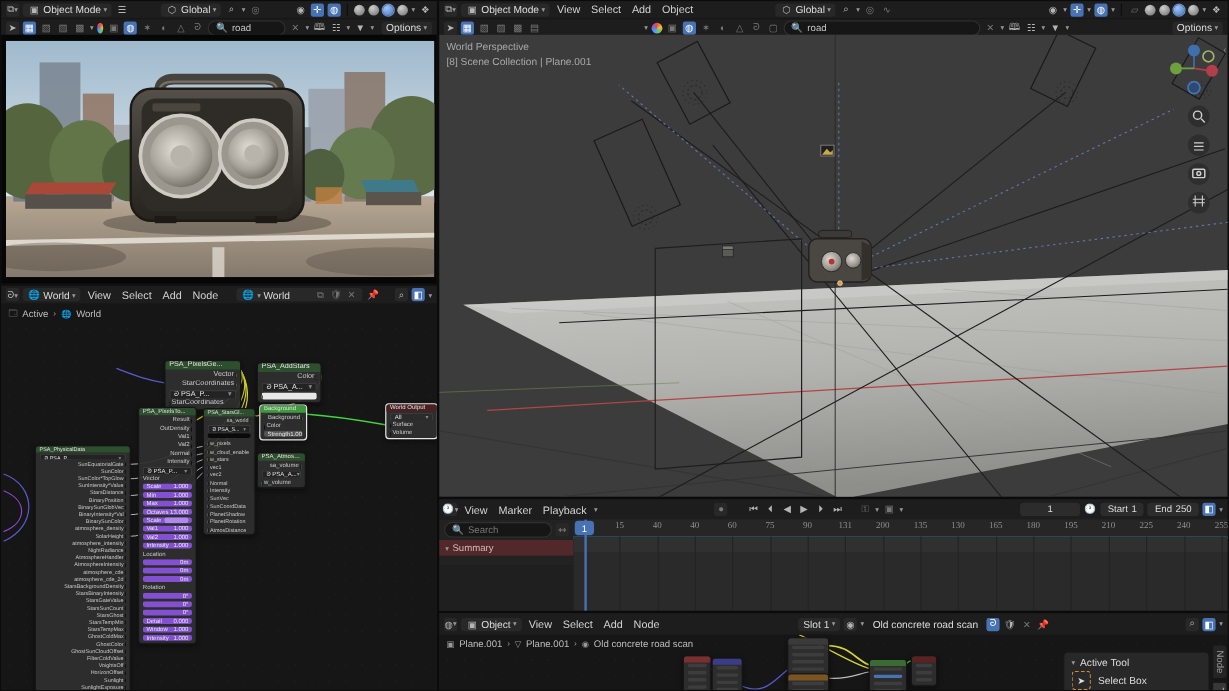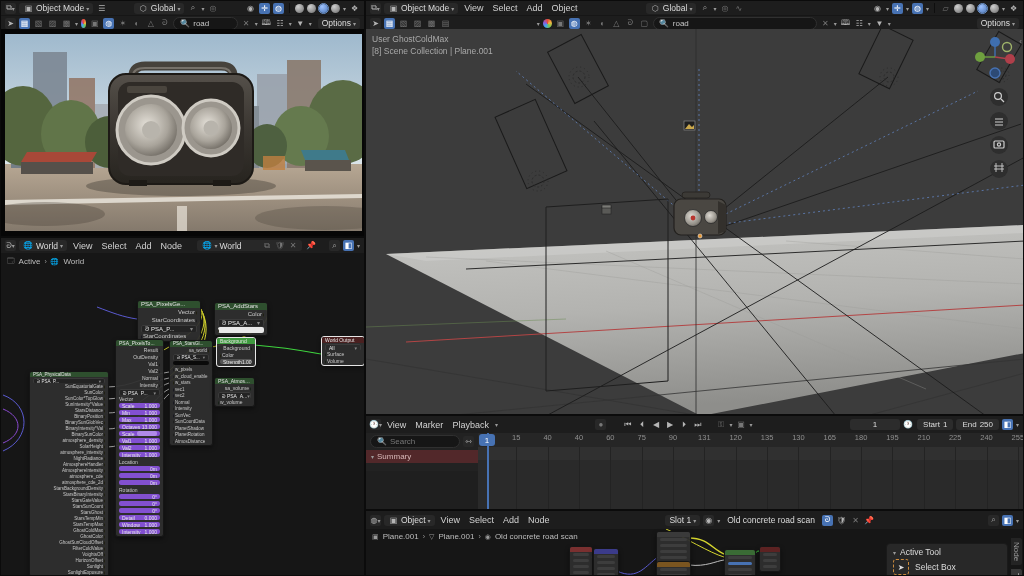--- a/index.html
+++ b/index.html
@@ -563,21 +563,21 @@
       <span class="sp"></span>
         <span class="sp"></span>
       <span class="btn">
           <span>Options</span>
           <span class="car">▾</span>
         </span>
     </div>
 
     <div style="position:absolute;left:0;top:28px;right:0;bottom:0;background:#3c3c3c;">
       <div class="ovl" style="left:6px;top:4px;">
-        <div>User GhostColdMax</div>
+        <div>World Perspective</div>
         <div>[8] Scene Collection | Plane.001</div>
       </div>
       <svg width="659" height="387" viewBox="0 0 659 387">
         <defs>
           <linearGradient id="plane" x1="0" y1="0" x2="0.2" y2="1">
               <stop offset="0" stop-color="#c6c6c3"></stop>
               <stop offset="0.5" stop-color="#b3b3b0"></stop>
               <stop offset="1" stop-color="#8e8e8b"></stop>
             </linearGradient>
           <radialGradient id="spk" cx="0.4" cy="0.38" r="0.8">
@@ -739,29 +739,29 @@
           </span>
         <span class="ico box">⇿</span>
       </div>
       <div style="display:flex;align-items:center;gap:3px;background:#52282a;color:#d8b9b9;font-size:8px;padding:1px 5px;height:11px;">
         <span class="car">▾</span>
         <span>Summary</span>
       </div>
       <div style="position:absolute;left:0;right:0;top:38px;bottom:0;background:#1f1f1f;"></div>
     </div>
     <div id="tl-tracks" style="position:absolute;left:112px;right:0;top:17px;bottom:0;background:#2a2a2a;">
-      <div style="position:absolute;left:0;right:0;top:0;height:14px;background:#262626;border-bottom:2px solid #0ea5e9;" id="tl-ruler">
+      <div style="position:absolute;left:0;right:0;top:0;height:14px;background:#262626;border-bottom:2px solid #0ea5e9;font-family:Liberation Serif, serif;" id="tl-ruler">
           <span class="tl-num" style="left: 38.26px;">15</span>
           <span class="tl-num" style="left: 69.61px;">40</span>
           <span class="tl-num" style="left: 100.96px;">40</span>
           <span class="tl-num" style="left: 132.31px;">60</span>
           <span class="tl-num" style="left: 163.66px;">75</span>
           <span class="tl-num" style="left: 195.01px;">90</span>
           <span class="tl-num" style="left: 226.36px;">131</span>
-          <span class="tl-num" style="left: 257.71px;">120</span>
+          <span class="tl-num" style="left: 257.71px;">200</span>
           <span class="tl-num" style="left: 289.06px;">135</span>
           <span class="tl-num" style="left: 320.41px;">130</span>
           <span class="tl-num" style="left: 351.76px;">165</span>
           <span class="tl-num" style="left: 383.11px;">180</span>
           <span class="tl-num" style="left: 414.46px;">195</span>
           <span class="tl-num" style="left: 445.81px;">210</span>
           <span class="tl-num" style="left: 477.16px;">225</span>
           <span class="tl-num" style="left: 508.51px;">240</span>
           <span class="tl-num" style="left: 539.86px;">255</span>
         </div>

